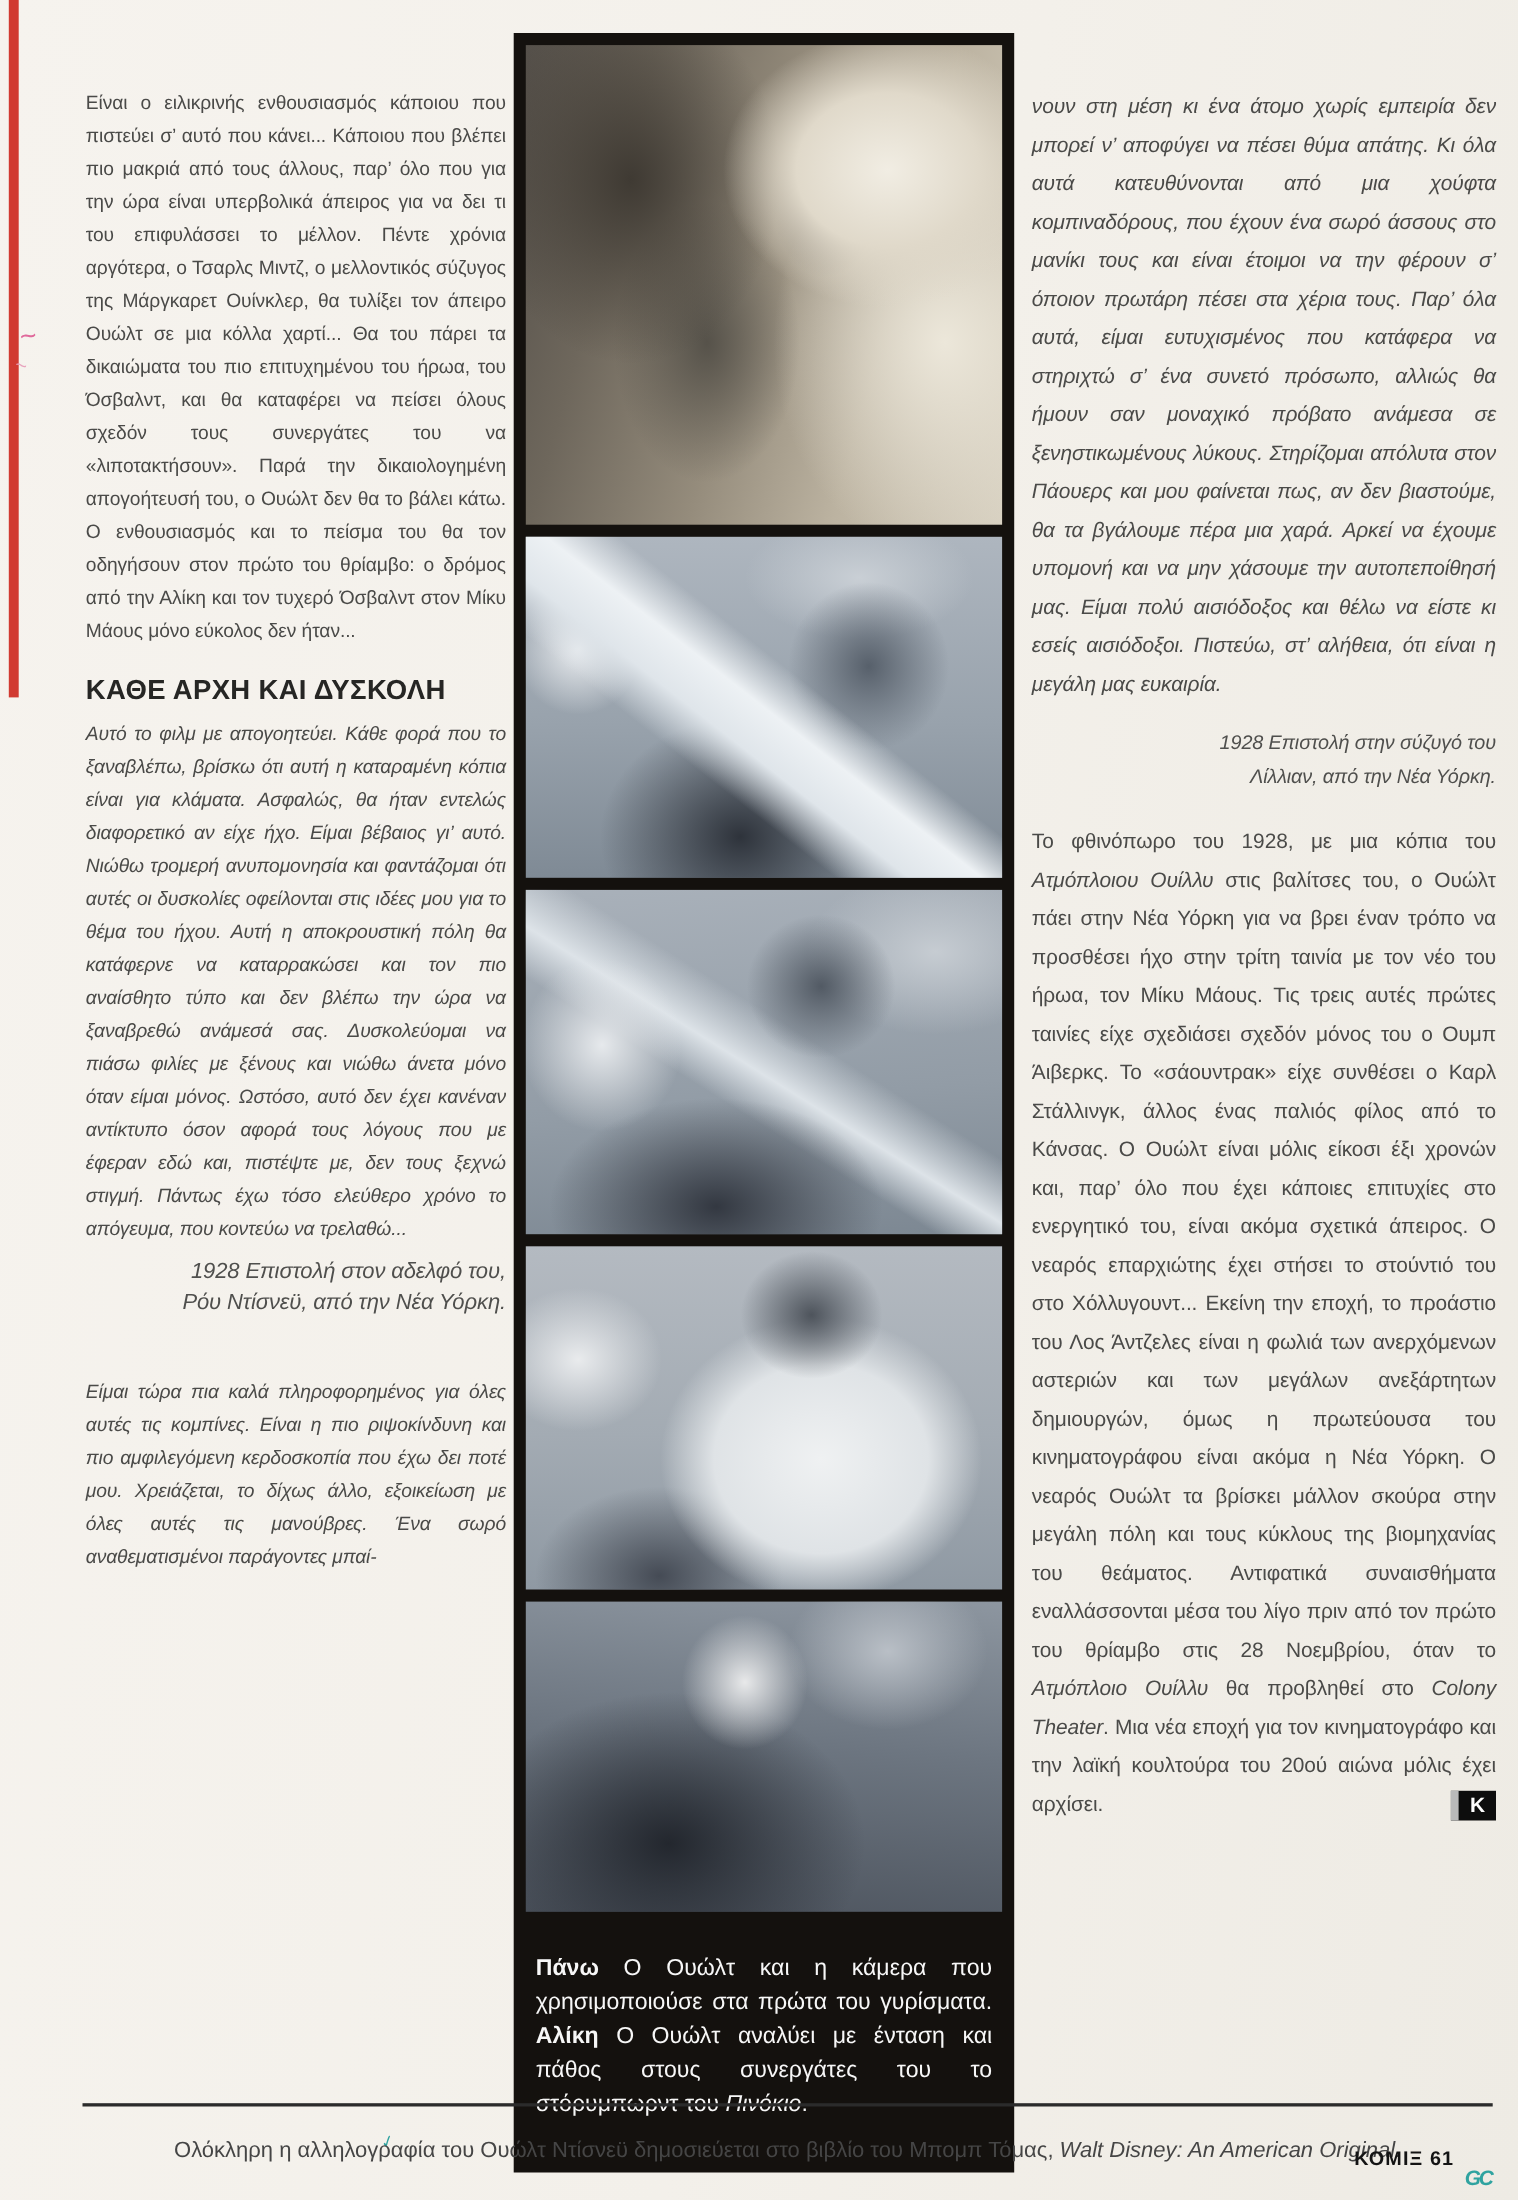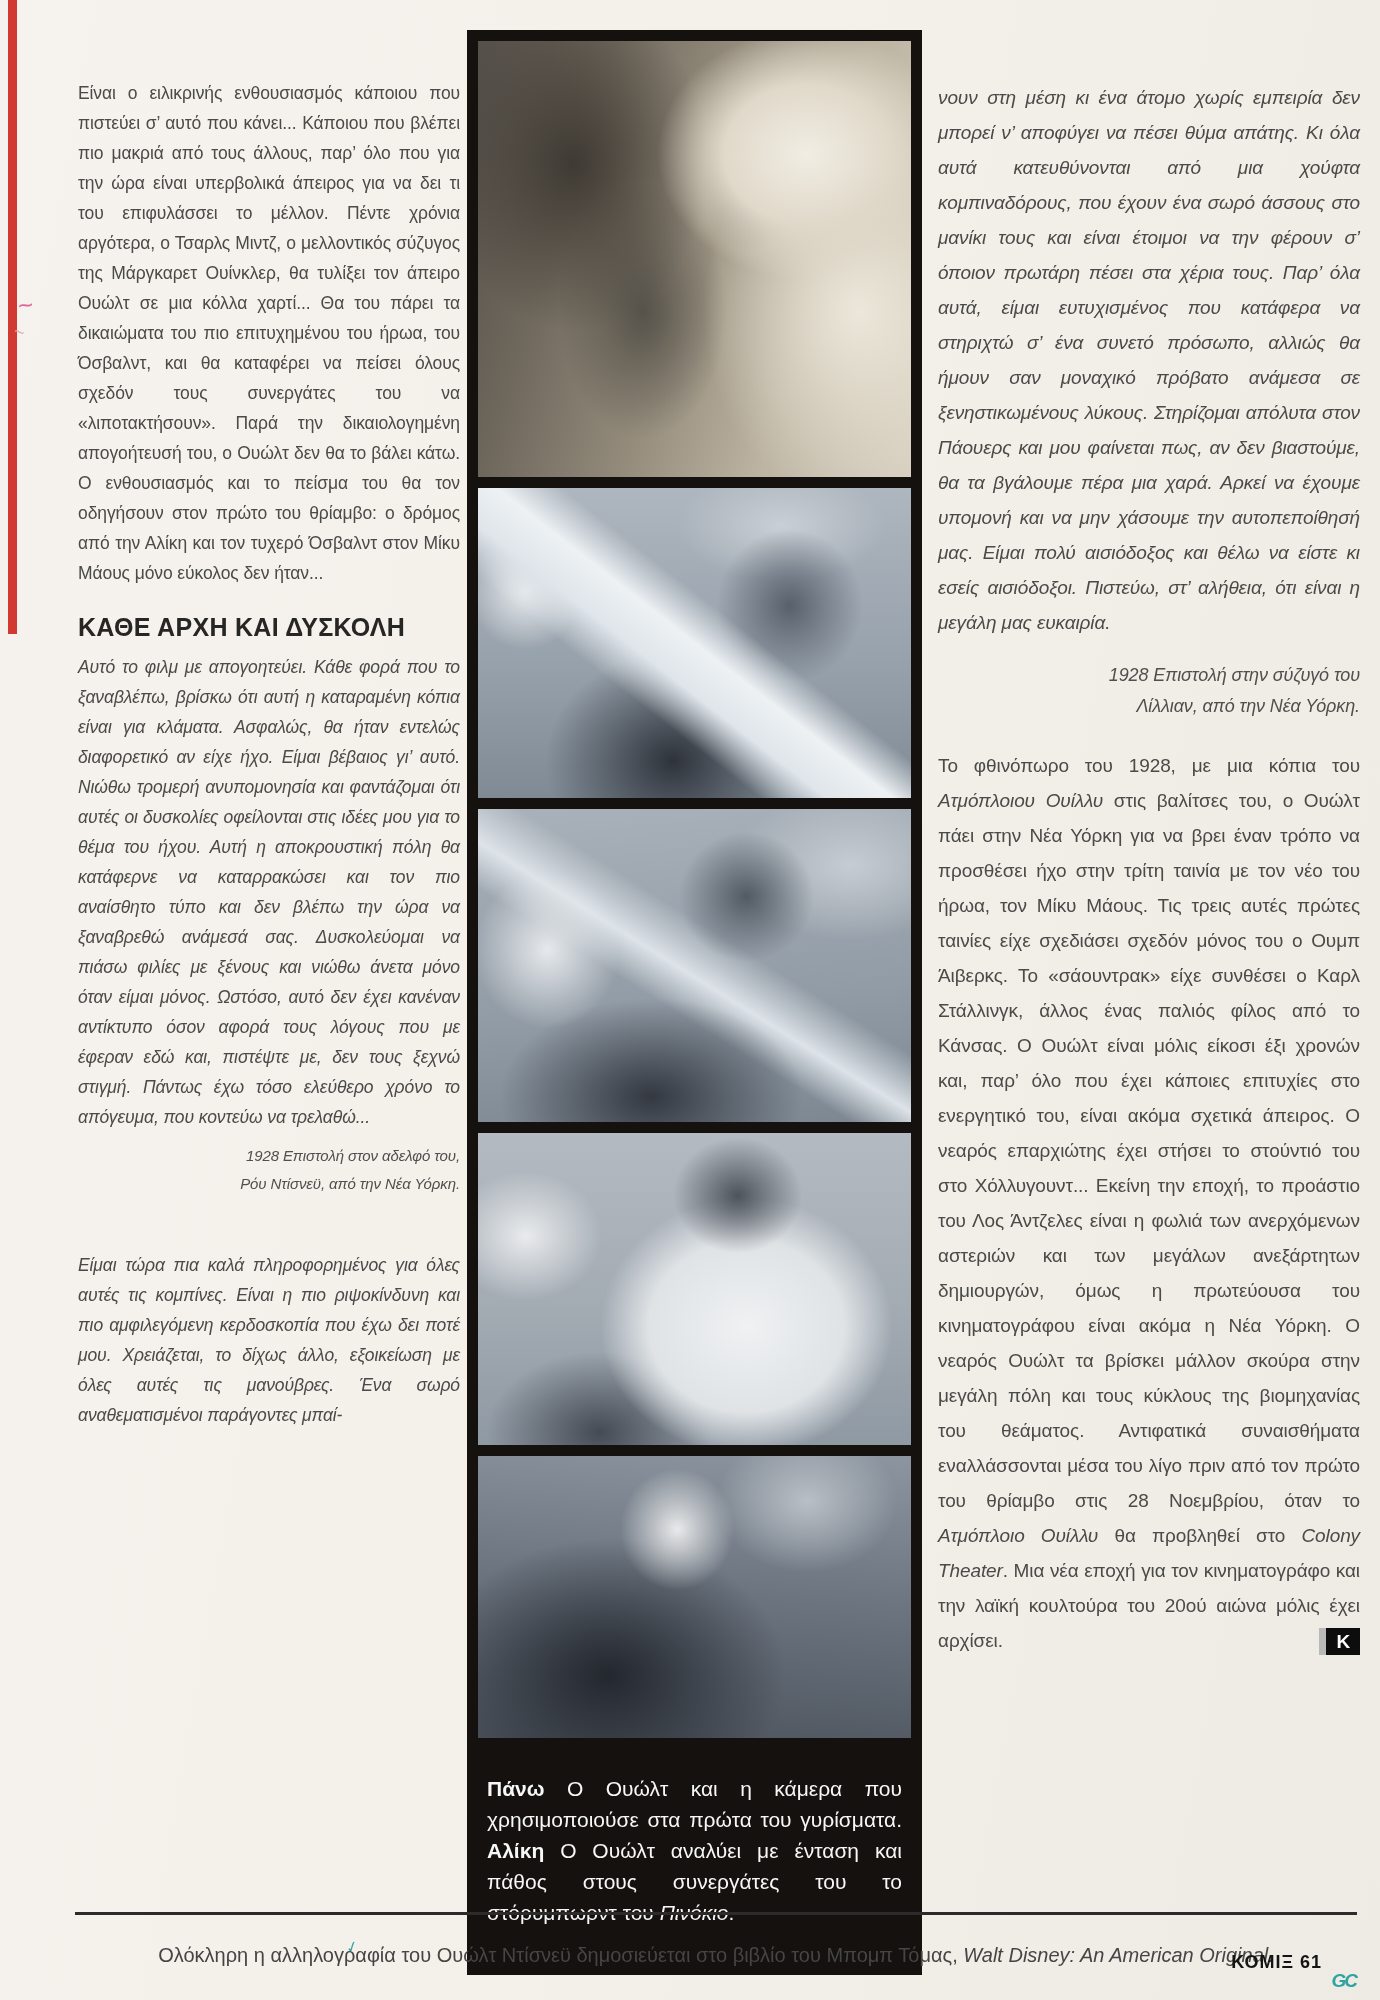--- a/index.html
+++ b/index.html
@@ -8,21 +8,21 @@
         font-family:"Liberation Sans",sans-serif;color:#4a4a48;}
   
   .col{position:absolute;text-align:justify;}
   .col-left{left:78px;top:78px;width:382px;font-size:17.5px;line-height:30px;letter-spacing:-0.1px;}
   .col-right{left:938px;top:80px;width:422px;font-size:19px;line-height:35px;letter-spacing:-0.1px;}
   .para{margin:0;}
   .italic, .it{font-style:italic;}
   .bd{font-weight:bold;}
   .section-heading{font-size:25px;font-weight:bold;color:#262624;letter-spacing:0.3px;
                    margin:26px 0 10px 0;text-align:left;line-height:1.1;}
-  .attrib{margin-top:10px;text-align:right;font-style:italic;font-size:15px;line-height:28px;color:#4f4f4d;}
+  .attrib{margin-top:10px;text-align:right;font-style:italic;font-size:20px;line-height:28px;color:#4f4f4d;}
   .col-right .attrib{font-size:18px;line-height:31px;margin-top:20px;}
   .gap-top{margin-top:52px;}
   .col-right .para.narrative{margin-top:26px;position:relative;}
   .kbox{position:absolute;right:0;bottom:3px;background:#0d0d0d;color:#ffffff;font-weight:bold;
         font-size:19px;line-height:27px;padding:0 10px;border-left:7px solid #b9b9b9;}
   
   .photo-strip{position:absolute;left:467px;top:30px;width:455px;box-sizing:border-box;
                background:#14110e;padding:11px 11px 4px 11px;}
   .photo{width:100%;margin-bottom:11px;}
   .ph1{height:436px;background:

